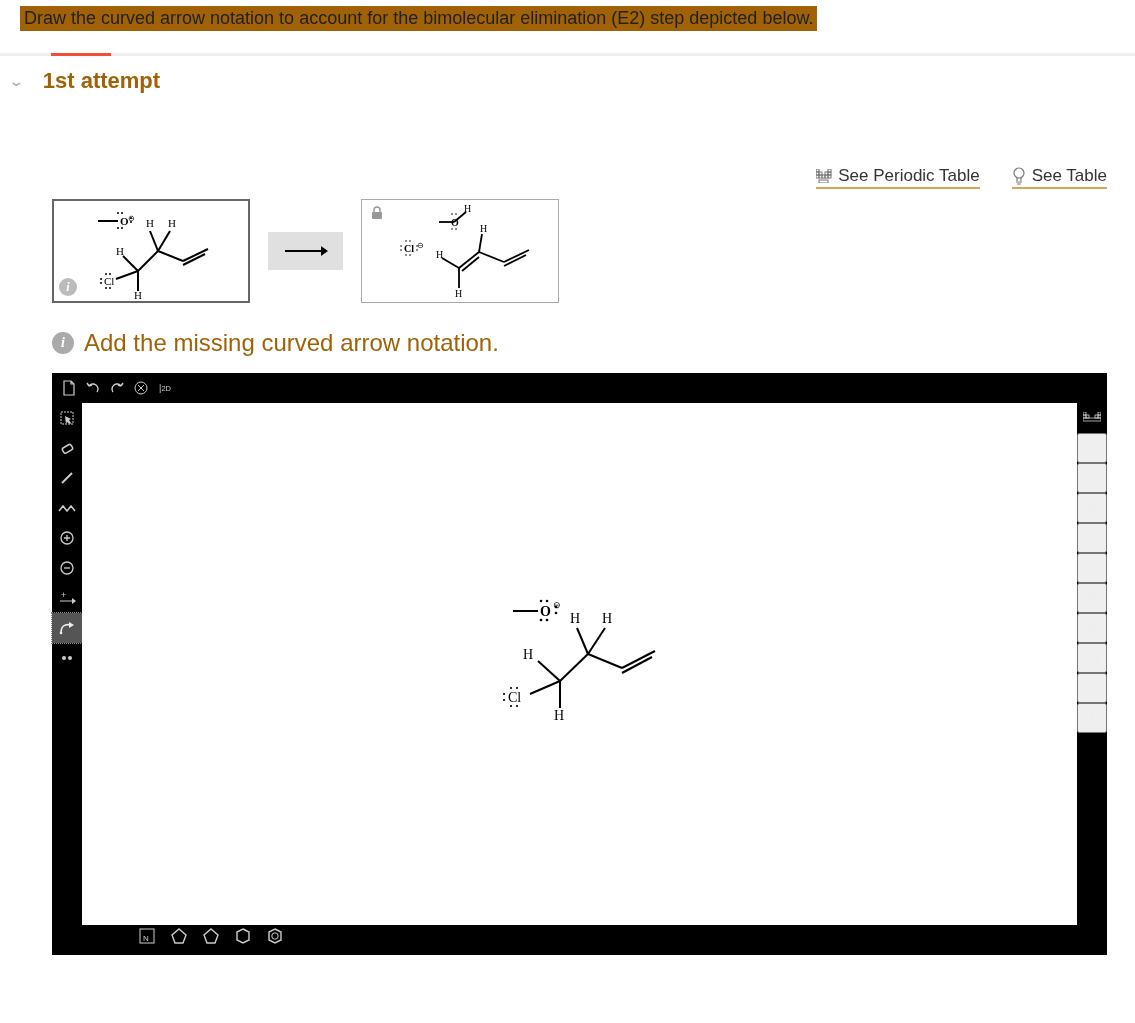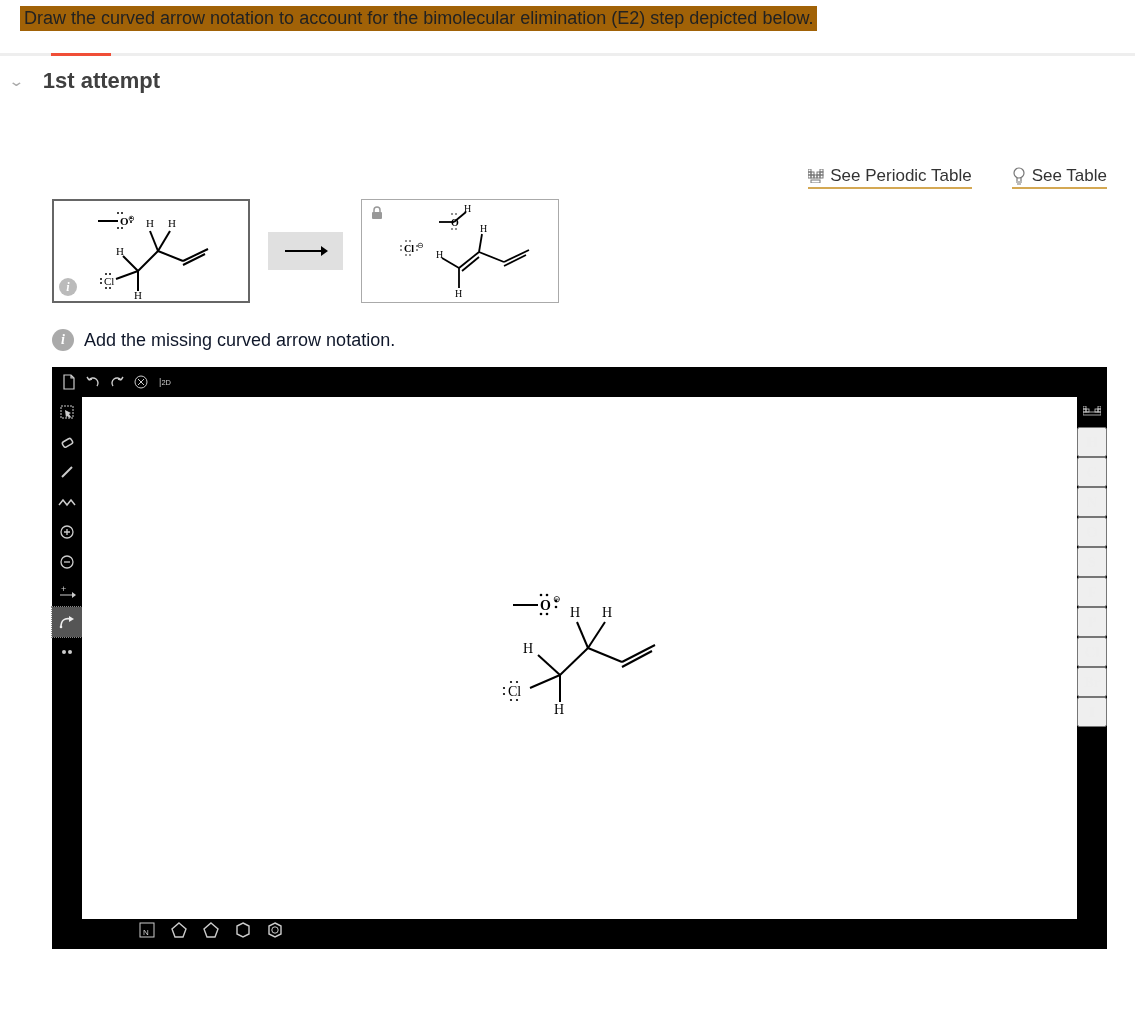--- a/index.html
+++ b/index.html
@@ -3,35 +3,35 @@
 <meta charset="utf-8">
 <style>
 * { margin: 0; padding: 0; box-sizing: border-box; }
 body { font-family: "Segoe UI", Arial, sans-serif; color: #222; background: #fff; width: 1135px; }
 .question-bar { padding: 6px 20px; }
 .question-text { background: #a16207; font-size: 18px; padding: 2px 4px; display: inline-block; }
 .divider-line { height: 3px; background: #eee; margin-top: 16px; position: relative; }
 .divider-line::before { content: ""; position: absolute; left: 51px; top: 0; width: 60px; height: 3px; background: #f04e37; }
 .attempt-header { display: flex; align-items: center; padding: 12px 8px; }
 .chevron { color: #aaa; font-size: 20px; margin-right: 18px; transform: scaleY(0.7); }
-.attempt-title { font-size: 22px; font-weight: 700; color: #404040; }
-.hints-row { display: flex; justify-content: flex-end; gap: 40px; padding: 60px 28px 10px; margin-left: 48px; }
+.attempt-title { font-size: 22px; font-weight: 700; color: #a16207; }
+.hints-row { display: flex; justify-content: flex-end; gap: 32px; padding: 60px 28px 10px; margin-left: 48px; }
 .hint-link { display: inline-flex; align-items: center; gap: 6px; color: #333; font-size: 17px; border-bottom: 2px solid #d4a853; padding-bottom: 1px; cursor: pointer; }
 .hint-link svg, .hint-link .pt-icon { color: #666; }
 .reaction-row { display: flex; align-items: center; gap: 18px; padding: 0 0 10px 52px; }
 .reactant-box { border: 2px solid #666; width: 198px; height: 104px; position: relative; background: #fff; }
 .product-box { border: 1px solid #aaa; width: 198px; height: 104px; position: relative; background: #fff; }
 .arrow-strip { background: #e0e0e0; width: 75px; height: 38px; display: flex; align-items: center; justify-content: center; }
 .arrow-strip svg { width: 45px; height: 16px; }
 .box-info { position: absolute; left: 5px; bottom: 5px; width: 18px; height: 18px; border-radius: 50%; background: #bbb; color: #fff; font-size: 12px; display: flex; align-items: center; justify-content: center; font-style: italic; font-weight: bold; font-family: Georgia, serif; }
 .lock-icon { position: absolute; left: 9px; top: 6px; color: #888; font-size: 14px; }
 .mol-svg { position: absolute; }
 .instruction-row { display: flex; align-items: center; gap: 10px; padding: 16px 0 12px 52px; }
 .instruction-row .info-circle { width: 22px; height: 22px; border-radius: 50%; background: #aaa; color: #fff; font-size: 14px; display: flex; align-items: center; justify-content: center; font-style: italic; font-weight: bold; font-family: Georgia, serif; }
-.instruction-text { font-size: 18px; color: #0f172a; }
+.instruction-text { font-size: 24px; color: #a16207; }
 .editor { margin: 4px 28px 0 52px; background: #000; position: relative; height: 582px; }
 .top-toolbar { display: flex; gap: 6px; padding: 6px 8px; align-items: center; }
 .tb-btn { width: 18px; height: 18px; color: #ccc; display: flex; align-items: center; justify-content: center; font-size: 13px; cursor: pointer; }
 .canvas-area { position: absolute; top: 30px; left: 30px; right: 30px; bottom: 30px; background: #fff; }
 .left-toolbar { position: absolute; top: 30px; left: 0; width: 30px; display: flex; flex-direction: column; }
 .side-btn { width: 30px; height: 30px; color: #ccc; display: flex; align-items: center; justify-content: center; font-size: 14px; cursor: pointer; border: none; background: transparent; }
 .side-btn.active { background: #555; outline: 1px dotted #888; }
 .right-toolbar { position: absolute; top: 30px; right: 0; width: 30px; display: flex; flex-direction: column; }
 .elem-btn { width: 30px; height: 30px; color: #eee; font-family: "Times New Roman", serif; font-size: 15px; font-weight: bold; display: flex; align-items: center; justify-content: center; cursor: pointer; }
 .bottom-toolbar { position: absolute; bottom: 0; left: 30px; display: flex; gap: 2px; padding: 4px 50px; align-items: center; }

